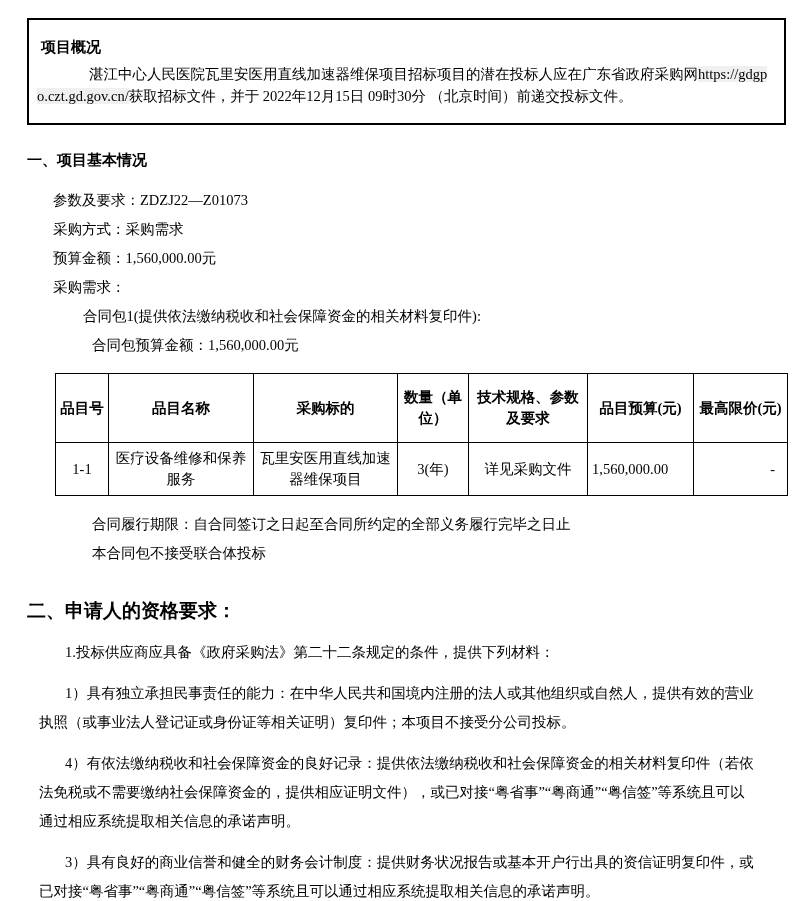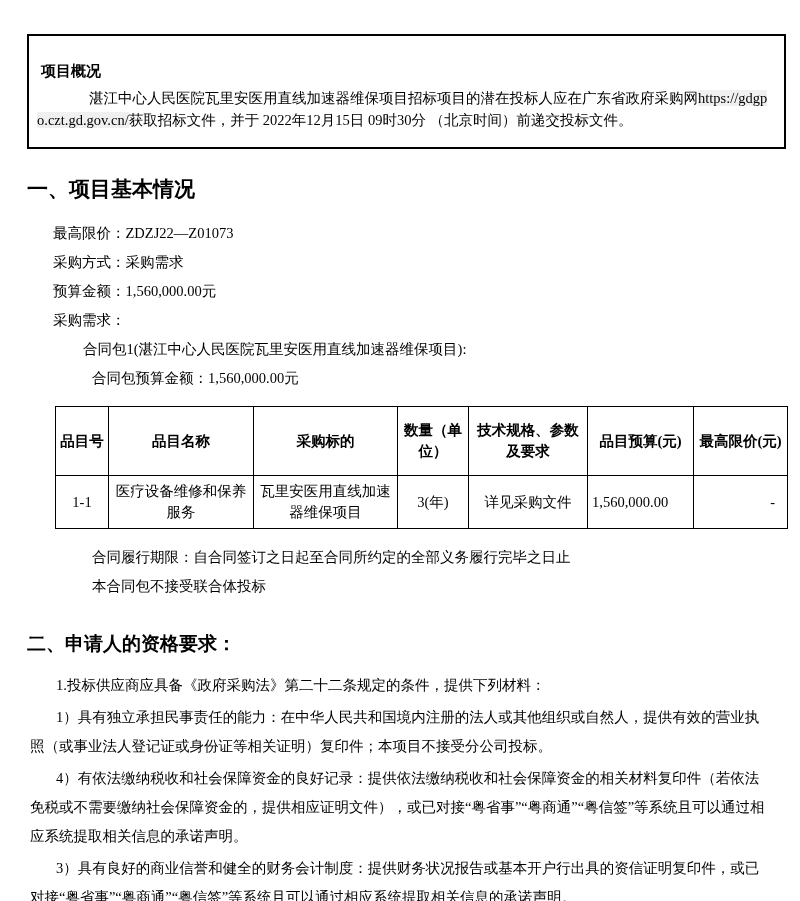--- a/index.html
+++ b/index.html
@@ -7,31 +7,30 @@
     width:800px; height:901px; overflow:hidden;
     background:#ffffff; color:#000000;
     font-family:"Liberation Serif","DejaVu Serif",serif;
     font-size:14.5px;
   }
   .page { padding:18px 30px 0 27px; }
 
   
   .overview-box {
     border:2px solid #000;
-    padding:22px 12px 16px 8px;
+    padding:14px 12px 16px 8px;
     margin-right:-16px;
     box-sizing:border-box;
-    margin-top:16px;
   }
   .overview-title { font-weight:bold; font-size:15px; margin:4px 0 6px 4px; }
   .overview-text { margin:0; line-height:22px; text-indent:52px; word-break:break-all; }
   .url-highlight { background:#f0f0f0; }
 
   
-  .sec-heading { font-weight:bold; font-size:21px; margin:26px 0 16px 0; }
+  .sec-heading { font-weight:bold; font-size:15px; margin:26px 0 16px 0; }
   .sec-heading2 { font-weight:bold; font-size:19px; margin:30px 0 14px 0; }
 
   
   .fields p { margin:0; line-height:29px; padding-left:26px; }
   .fields p.contract-line1 { padding-left:56px; }
   .fields p.contract-line2 { padding-left:65px; }
 
   
   table.items-table {
     border-collapse:collapse; table-layout:fixed;
@@ -46,40 +45,40 @@
   .items-table th { font-weight:bold; height:64px; }
   .items-table td { height:48px; }
   .items-table td.cell-budget { text-align:left; padding-right:8px; }
   .items-table td.cell-max-price { text-align:right; padding-right:12px; }
 
   
   .notes { margin-top:14px; }
   .notes p { margin:0; line-height:29px; padding-left:65px; }
 
   
-  .requirements p { margin:3px; line-height:29px; text-indent:26px; word-break:break-all; }
+  .requirements p { margin:12px; line-height:29px; text-indent:26px; word-break:break-all; }
 </style>
 </head>
 <body>
 
 <div class="page">
 
   <div class="overview-box">
     <div class="overview-title">项目概况</div>
     <p class="overview-text"><span>湛江中心人民医院瓦里安医用直线加速器维保项目招标项目的潜在投标人应在广东省政府采购网</span><span class="url-highlight">https://gdgpo.czt.gd.gov.cn/</span><span>获取招标文件，并于 2022年12月15日 09时30分 （北京时间）前递交投标文件。</span></p>
   </div>
 
   <div class="sec-heading">一、项目基本情况</div>
 
   <div class="fields">
-    <p>最高限价：ZDZJ22—Z01073</p>
+    <p>参数及要求：ZDZJ22—Z01073</p>
     <p>采购方式：采购需求</p>
     <p>预算金额：1,560,000.00元</p>
     <p>采购需求：</p>
-    <p class="contract-line1">合同包1(湛江中心人民医院瓦里安医用直线加速器维保项目):</p>
+    <p class="contract-line1">合同包1(提供依法缴纳税收和社会保障资金的相关材料复印件):</p>
     <p class="contract-line2">合同包预算金额：1,560,000.00元</p>
   </div>
 
   <table class="items-table">
     <colgroup>
       <col style="width:53px">
         <col style="width:145px">
         <col style="width:144px">
       <col style="width:71px">
         <col style="width:119px">

